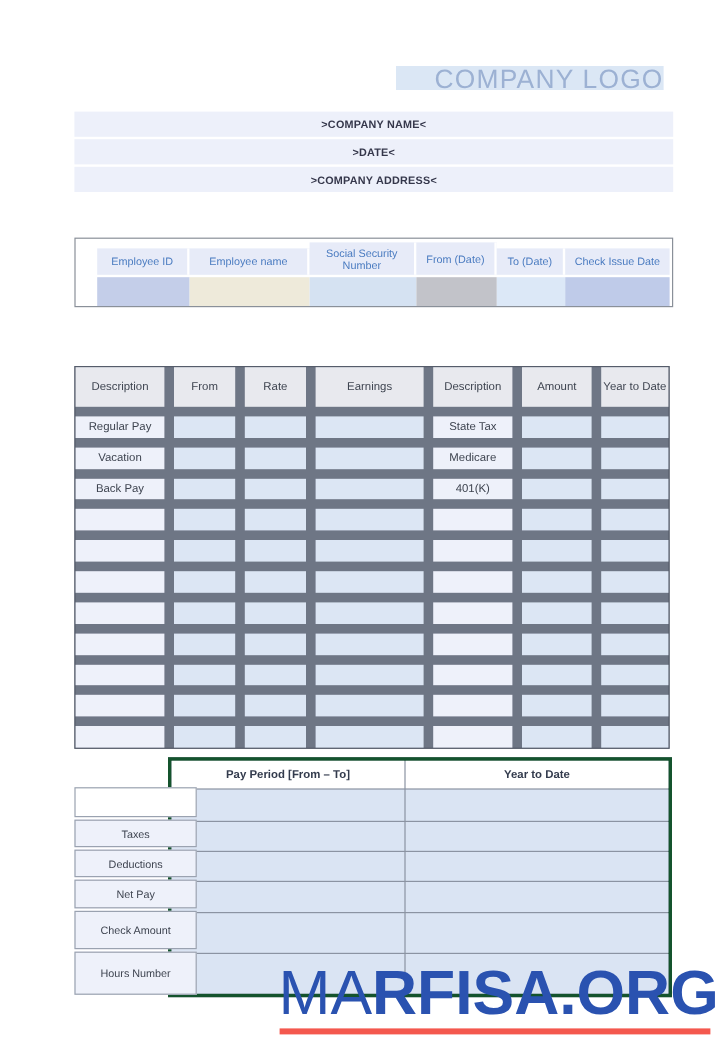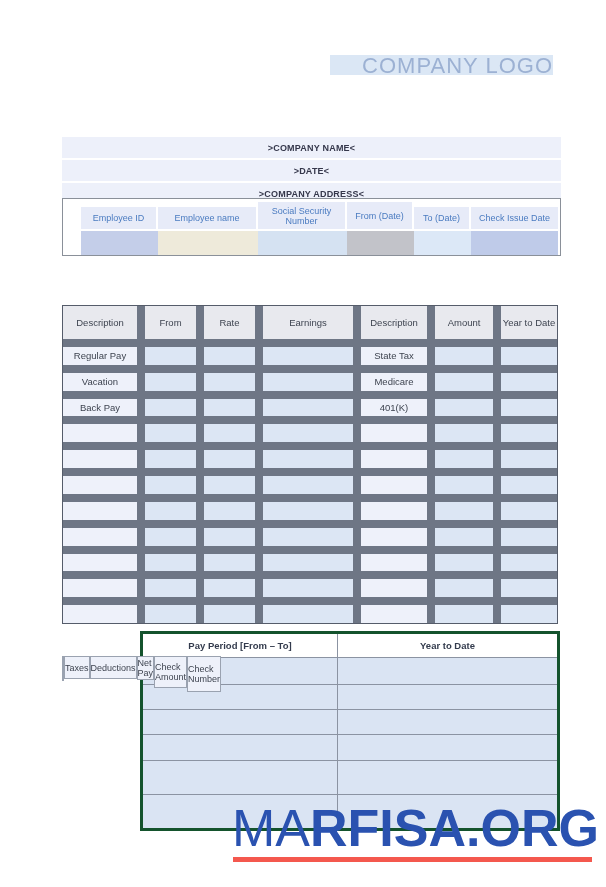--- a/index.html
+++ b/index.html
@@ -7,21 +7,21 @@
         font-family:"Liberation Sans",sans-serif;}
 
   
   .logo-box{position:absolute;left:330px;top:55px;width:223px;height:20px;background:#dbe7f5;}
   .logo-text{position:absolute;right:53px;top:53px;font-size:22px;letter-spacing:1px;
              color:#9cb1d3;font-weight:400;}
 
   
   .band{position:absolute;left:62px;width:499px;height:21px;background:#edf0fa;
         display:flex;align-items:center;justify-content:center;
-        font-size:9px;font-weight:bold;color:#35374b;letter-spacing:.2px;margin-top:44px;}
+        font-size:9px;font-weight:bold;color:#35374b;letter-spacing:.2px;}
   .band1{top:93px}.band2{top:116px}.band3{top:139px}
 
   
   .emp-table{position:absolute;left:62px;top:198px;width:499px;height:58px;
              border:1px solid #8a9099;box-sizing:border-box;background:#fff;
              padding:3px 2px 0 18px;display:flex;flex-direction:column;}
   .emp-head{display:grid;grid-template-columns:77px 100px 89px 67px 57px 1fr;height:27px;}
   .emp-head .hcell{border-right:2px solid #fff;display:flex;align-items:center;justify-content:center;
         text-align:center;background:#e7ebf8;color:#4a7bc0;font-size:9px;line-height:10px;font-weight:400;}
   .emp-head .hcell:last-child{border-right:none;}
@@ -43,21 +43,21 @@
   .vc{background:#dce6f4;}
 
   
   .sum-data{position:absolute;left:140px;top:631px;width:420px;height:200px;
             background:#8b93a2;border:3px solid #14532d;box-sizing:border-box;
             display:grid;grid-template-columns:194px 1fr;
             grid-template-rows:23px 26px 24px 24px 25px 33px 1fr;gap:1px;}
   .sum-data div{display:flex;align-items:center;justify-content:center;}
   .shc{background:#ffffff;font-size:9.5px;font-weight:bold;color:#333b4d;}
   .svc{background:#dae4f3;}
-  .sum-labels{position:absolute;left:62px;top:656px;width:102px;display:flex;flex-direction:row;}
+  .sum-labels{position:absolute;left:62px;top:656px;width:102px;display:flex;flex-direction:column;}
   .slabel{box-sizing:border-box;border:1px solid #9aa2b0;background:#eef1fa;margin-bottom:2px;
           display:flex;align-items:center;justify-content:center;font-size:9px;color:#3e4450;}
   .slabel.blank{background:#ffffff;}
 
   
   .watermark{position:absolute;left:232px;top:802px;font-size:52px;line-height:1;
              color:#2a52b0;white-space:nowrap;z-index:5;}
   .wm-light{font-weight:400;}
   .wm-bold{font-weight:bold;}
   .wm-underline{position:absolute;left:233px;top:857px;width:359px;height:5px;
@@ -201,19 +201,19 @@
     <div class="svc"></div>
       <div class="svc"></div>
   </div>
 
   <div class="sum-labels">
     <div class="slabel blank" style="height:25px"></div>
     <div class="slabel" style="height:23px">Taxes</div>
     <div class="slabel" style="height:23px">Deductions</div>
     <div class="slabel" style="height:24px">Net Pay</div>
     <div class="slabel" style="height:32px">Check Amount</div>
-    <div class="slabel" style="height:36px">Check Number</div>
+    <div class="slabel" style="height:36px">Hours Number</div>
   </div>
 
   <div class="watermark"><span class="wm-light">MA</span><span class="wm-bold">RFISA.ORG</span></div>
   <div class="wm-underline"></div>
 
 </div>
 
 </body></html>

